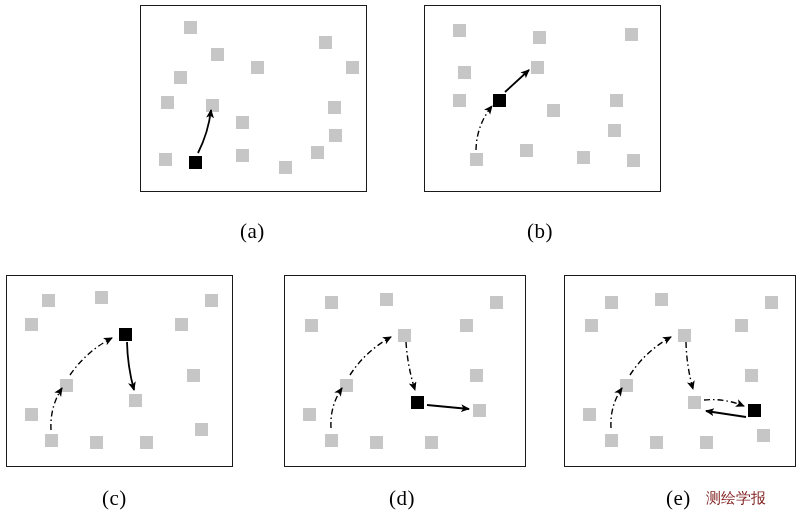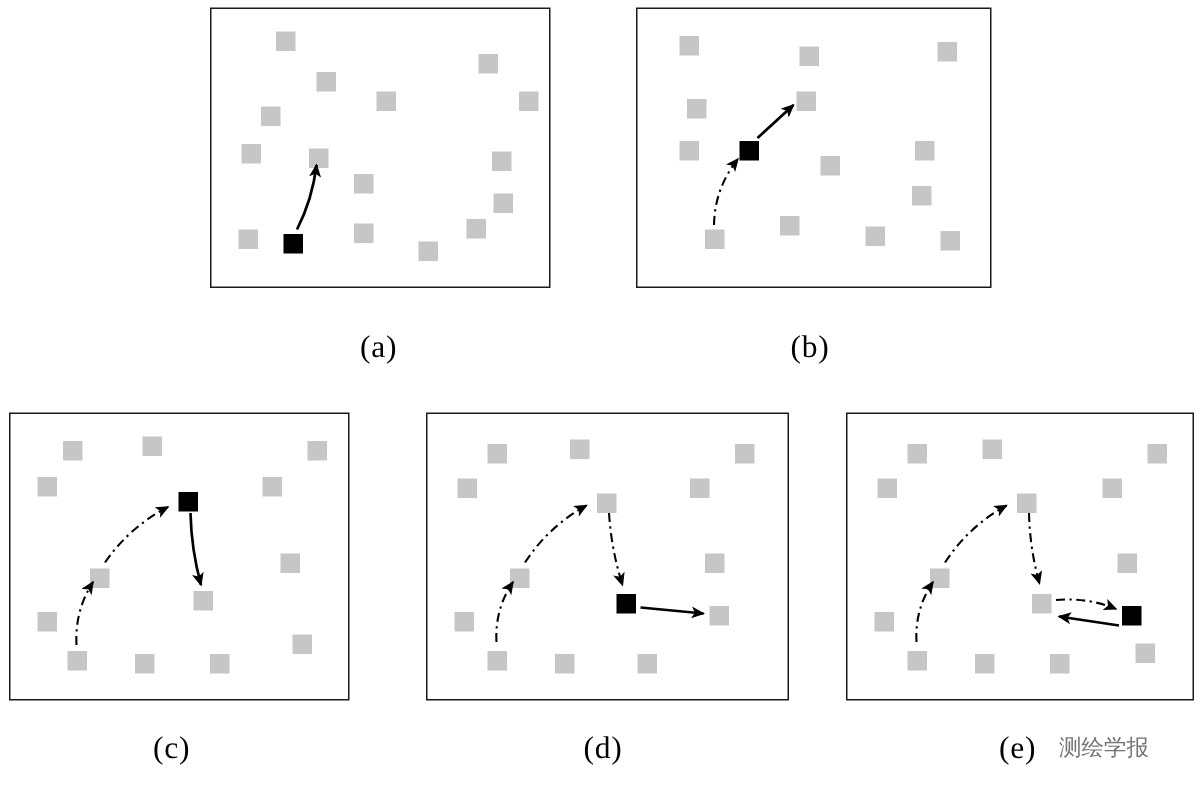--- a/index.html
+++ b/index.html
@@ -36,21 +36,21 @@
   .label-a { left: 240px; top: 219px; }
   .label-b { left: 527px; top: 219px; }
   .label-c { left: 102px; top: 486px; }
   .label-d { left: 389px; top: 486px; }
   .label-e { left: 666px; top: 486px; }
   .watermark {
     position: absolute;
     left: 706px;
     top: 489px;
     font-size: 15px;
-    color: #737373;
+    color: #7f1d1d;
     font-family: "DejaVu Sans", "Liberation Sans", sans-serif;
     white-space: nowrap;
   }
 </style>
 </head>
 <body>
 
 <div class="fig">
 
   <div class="panel panel-a">

